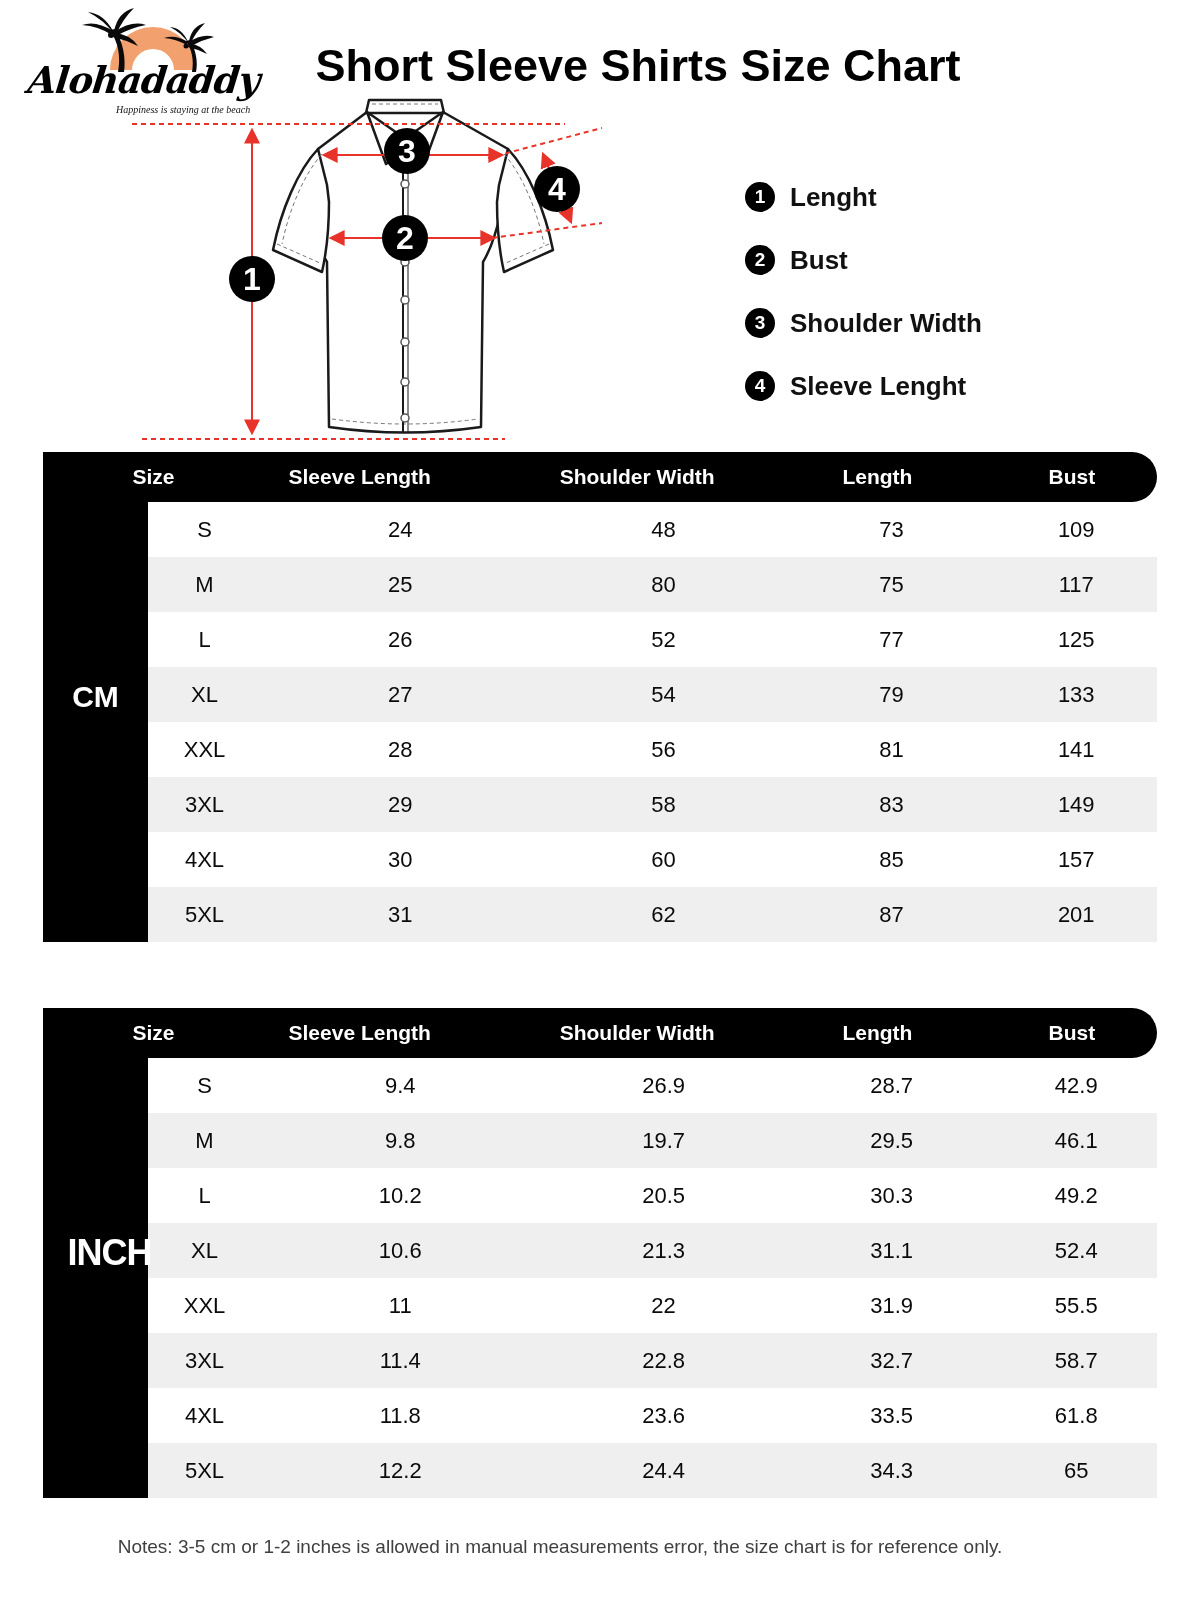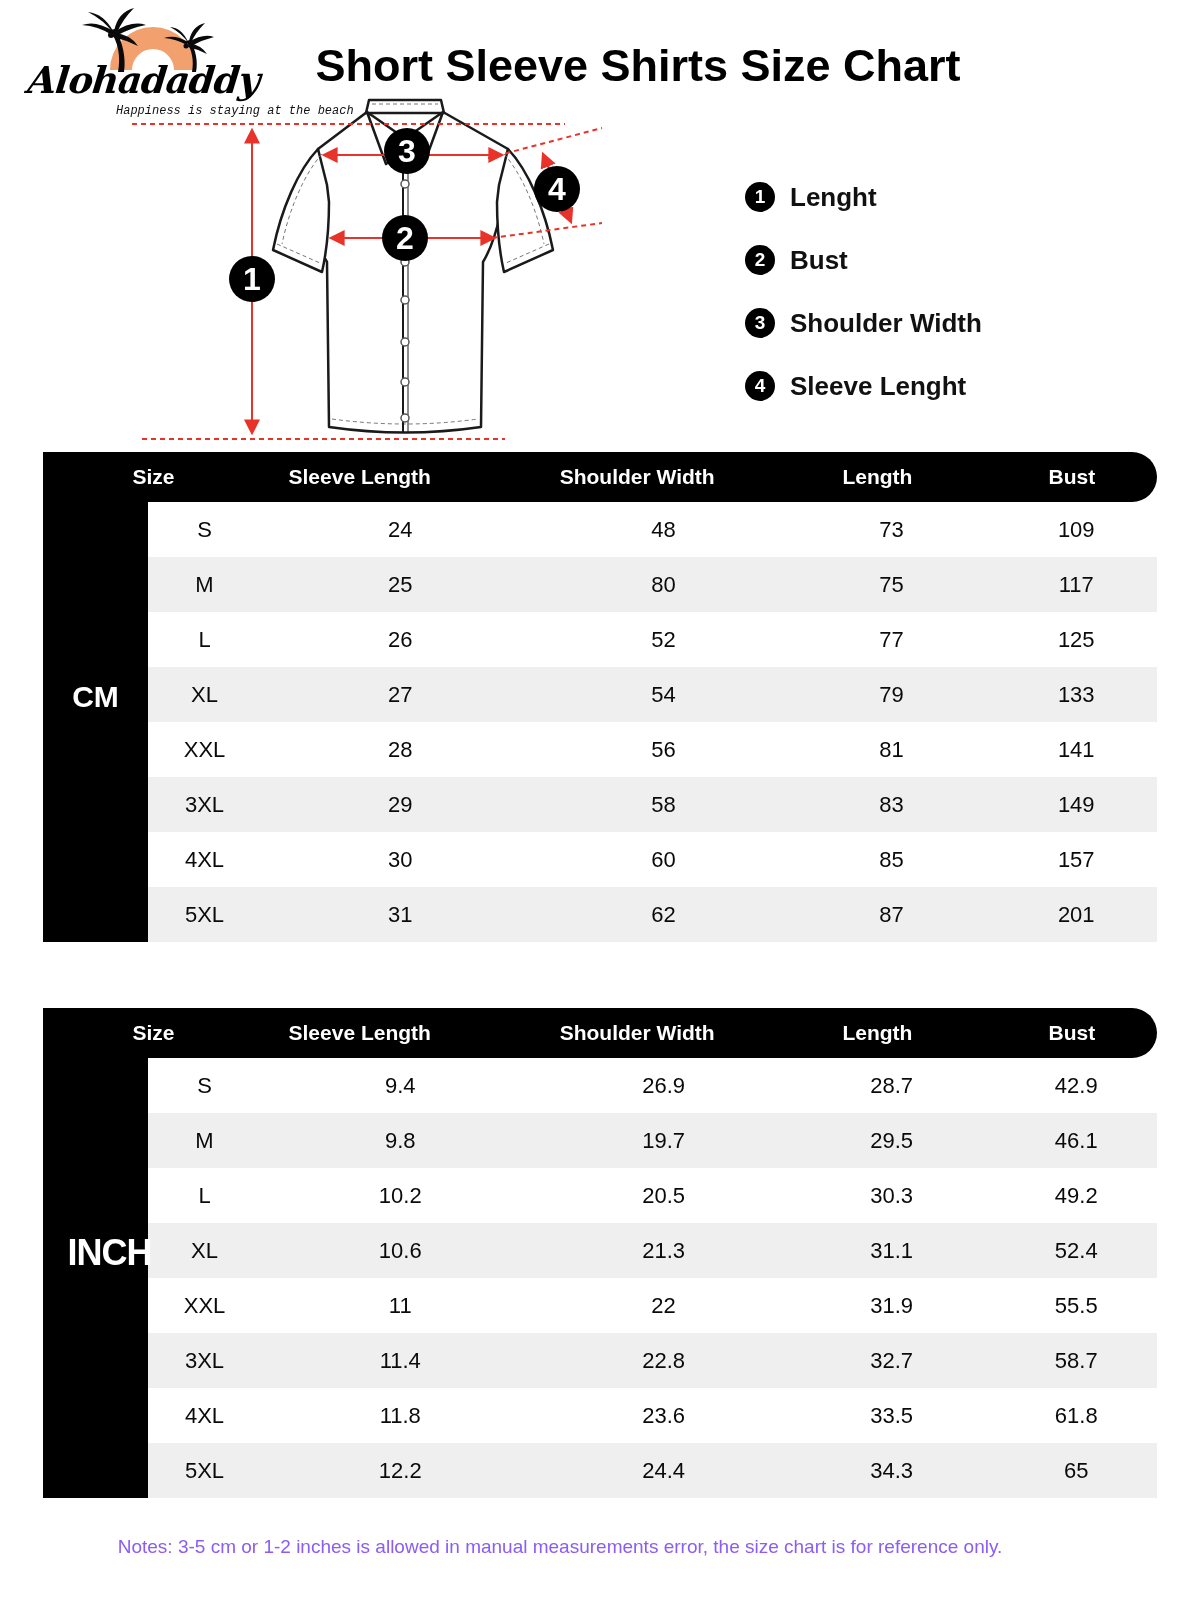--- a/index.html
+++ b/index.html
@@ -13,22 +13,22 @@
   .logo { position:absolute; left:28px; top:6px; width:250px; height:112px; }
   .logo-art { position:absolute; left:40px; top:2px; }
   .logo-text {
     position:absolute; left:0px; top:52px; width:250px;
     font-family:"DejaVu Serif", serif; font-style:italic; font-weight:bold;
     font-size:37px; letter-spacing:-1px; transform:skewX(-6deg);
     white-space:nowrap;
   }
   .logo-tagline {
     position:absolute; left:88px; top:98px;
-    font-family:Liberation Mono, monospace; font-style:italic;
-    font-size:12px; color:#111; white-space:nowrap;
+    font-family:Liberation Serif, serif; font-style:italic;
+    font-size:10px; color:#111; white-space:nowrap;
   }
   
   .page-title {
     position:absolute; left:0; top:40px; width:1200px;
     transform:translateX(38px);
     text-align:center; font-size:45px; font-weight:bold; letter-spacing:0px;
   }
   
   .shirt-svg { position:absolute; left:110px; top:92px; }
   .legend { position:absolute; left:745px; top:182px; }
@@ -61,21 +61,21 @@
   .tbody { margin-left:105px; }
   .tr {
     display:grid; grid-template-columns:11.2% 27.6% 24.6% 20.6% 16%;
     height:55px; align-items:center;
   }
   .tr:nth-child(even) { background:#efefef; }
   .td { text-align:center; font-size:22px; color:#0a0a0a; }
   
   .notes {
     position:absolute; left:0; top:1536px; width:1120px;
-    text-align:center; font-size:19px; color:#8b5cf6;
+    text-align:center; font-size:19px; color:#404040;
   }
 </style>
 </head>
 <body>
 
 <div class="page">
 
   <div class="logo">
     <svg class="logo-art" width="175" height="66" viewBox="0 0 175 66">
 

